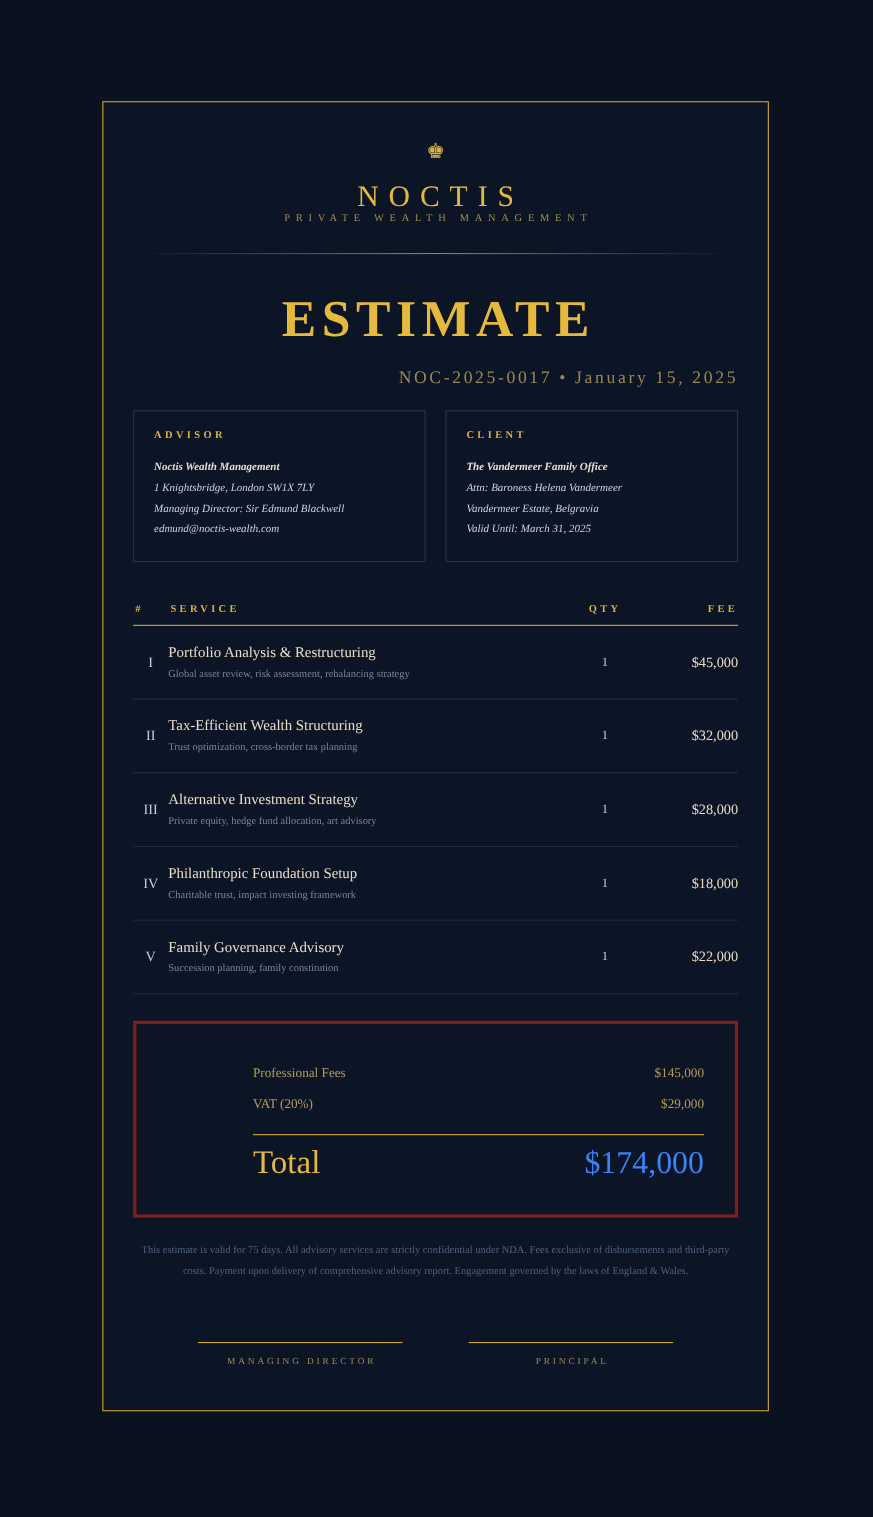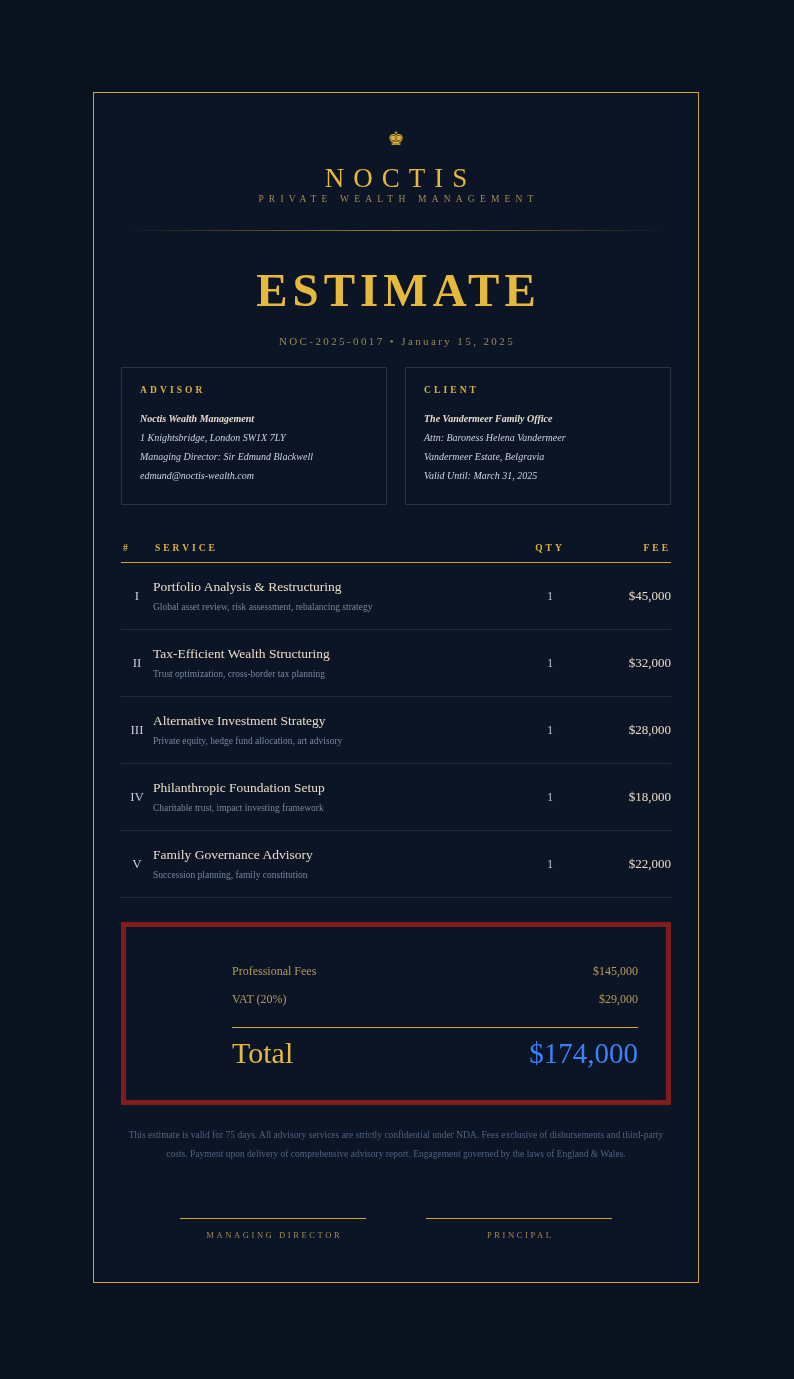--- a/index.html
+++ b/index.html
@@ -69,23 +69,23 @@
     text-align: center;
     margin-top: 36px;
     font-size: 47px;
     font-weight: 700;
     letter-spacing: 5px;
     color: #e5b93e;
     text-indent: 5px;
     line-height: 1;
   }
   .doc-meta {
-    text-align: center;
+    text-align: right;
     margin-top: 21px;
-    font-size: 11px;
+    font-size: 16px;
     letter-spacing: 2.4px;
     color: #9b8753;
     text-indent: 2px;
   }
 
   
   .parties {
     display: flex;
     gap: 18px;
     margin-top: 20px;
@@ -168,21 +168,21 @@
     color: #c3ccda;
   }
   .row .c-fee {
     font-size: 13px;
     color: #e8dcc6;
   }
 
   
   .totals {
     margin-top: 24px;
-    border: 5px solid #7f1d1d;
+    border: 3px solid #7f1d1d;
     padding: 30px 28px 30px 0;
   }
   .tot-row {
     display: flex;
     justify-content: space-between;
     font-size: 12px;
     color: #b39b5c;
     padding: 0 0 0 106px;
     line-height: 28px;
   }

